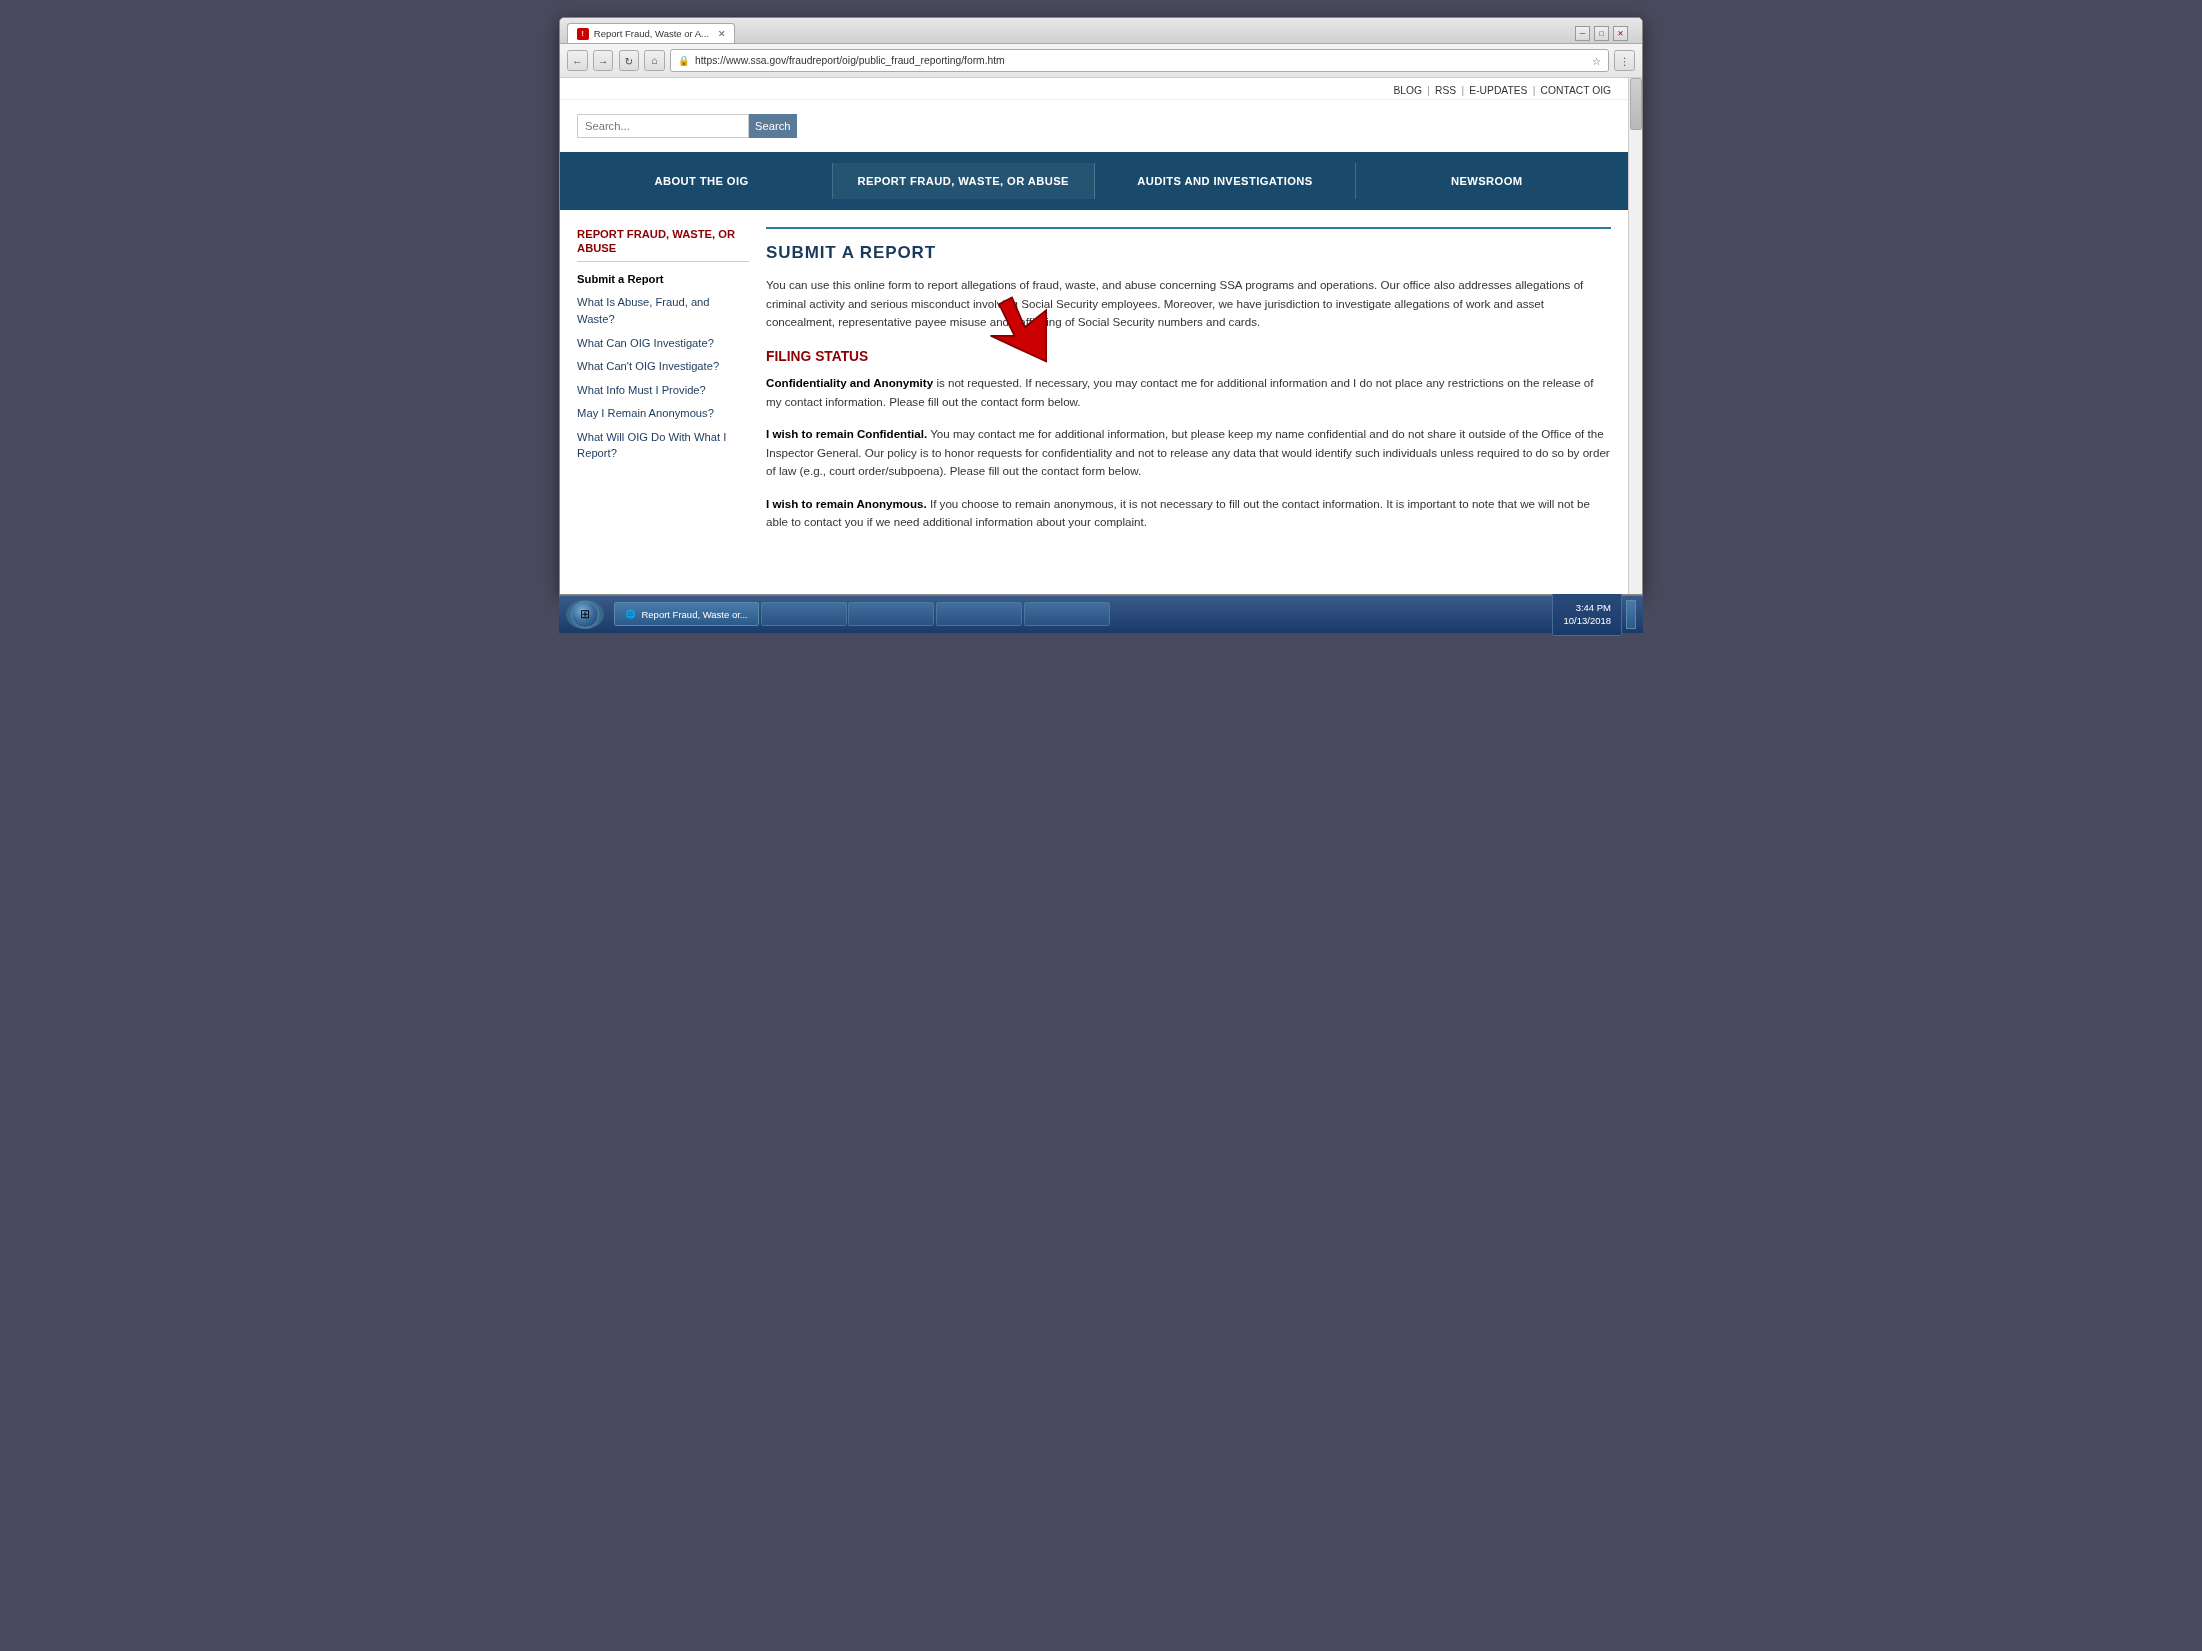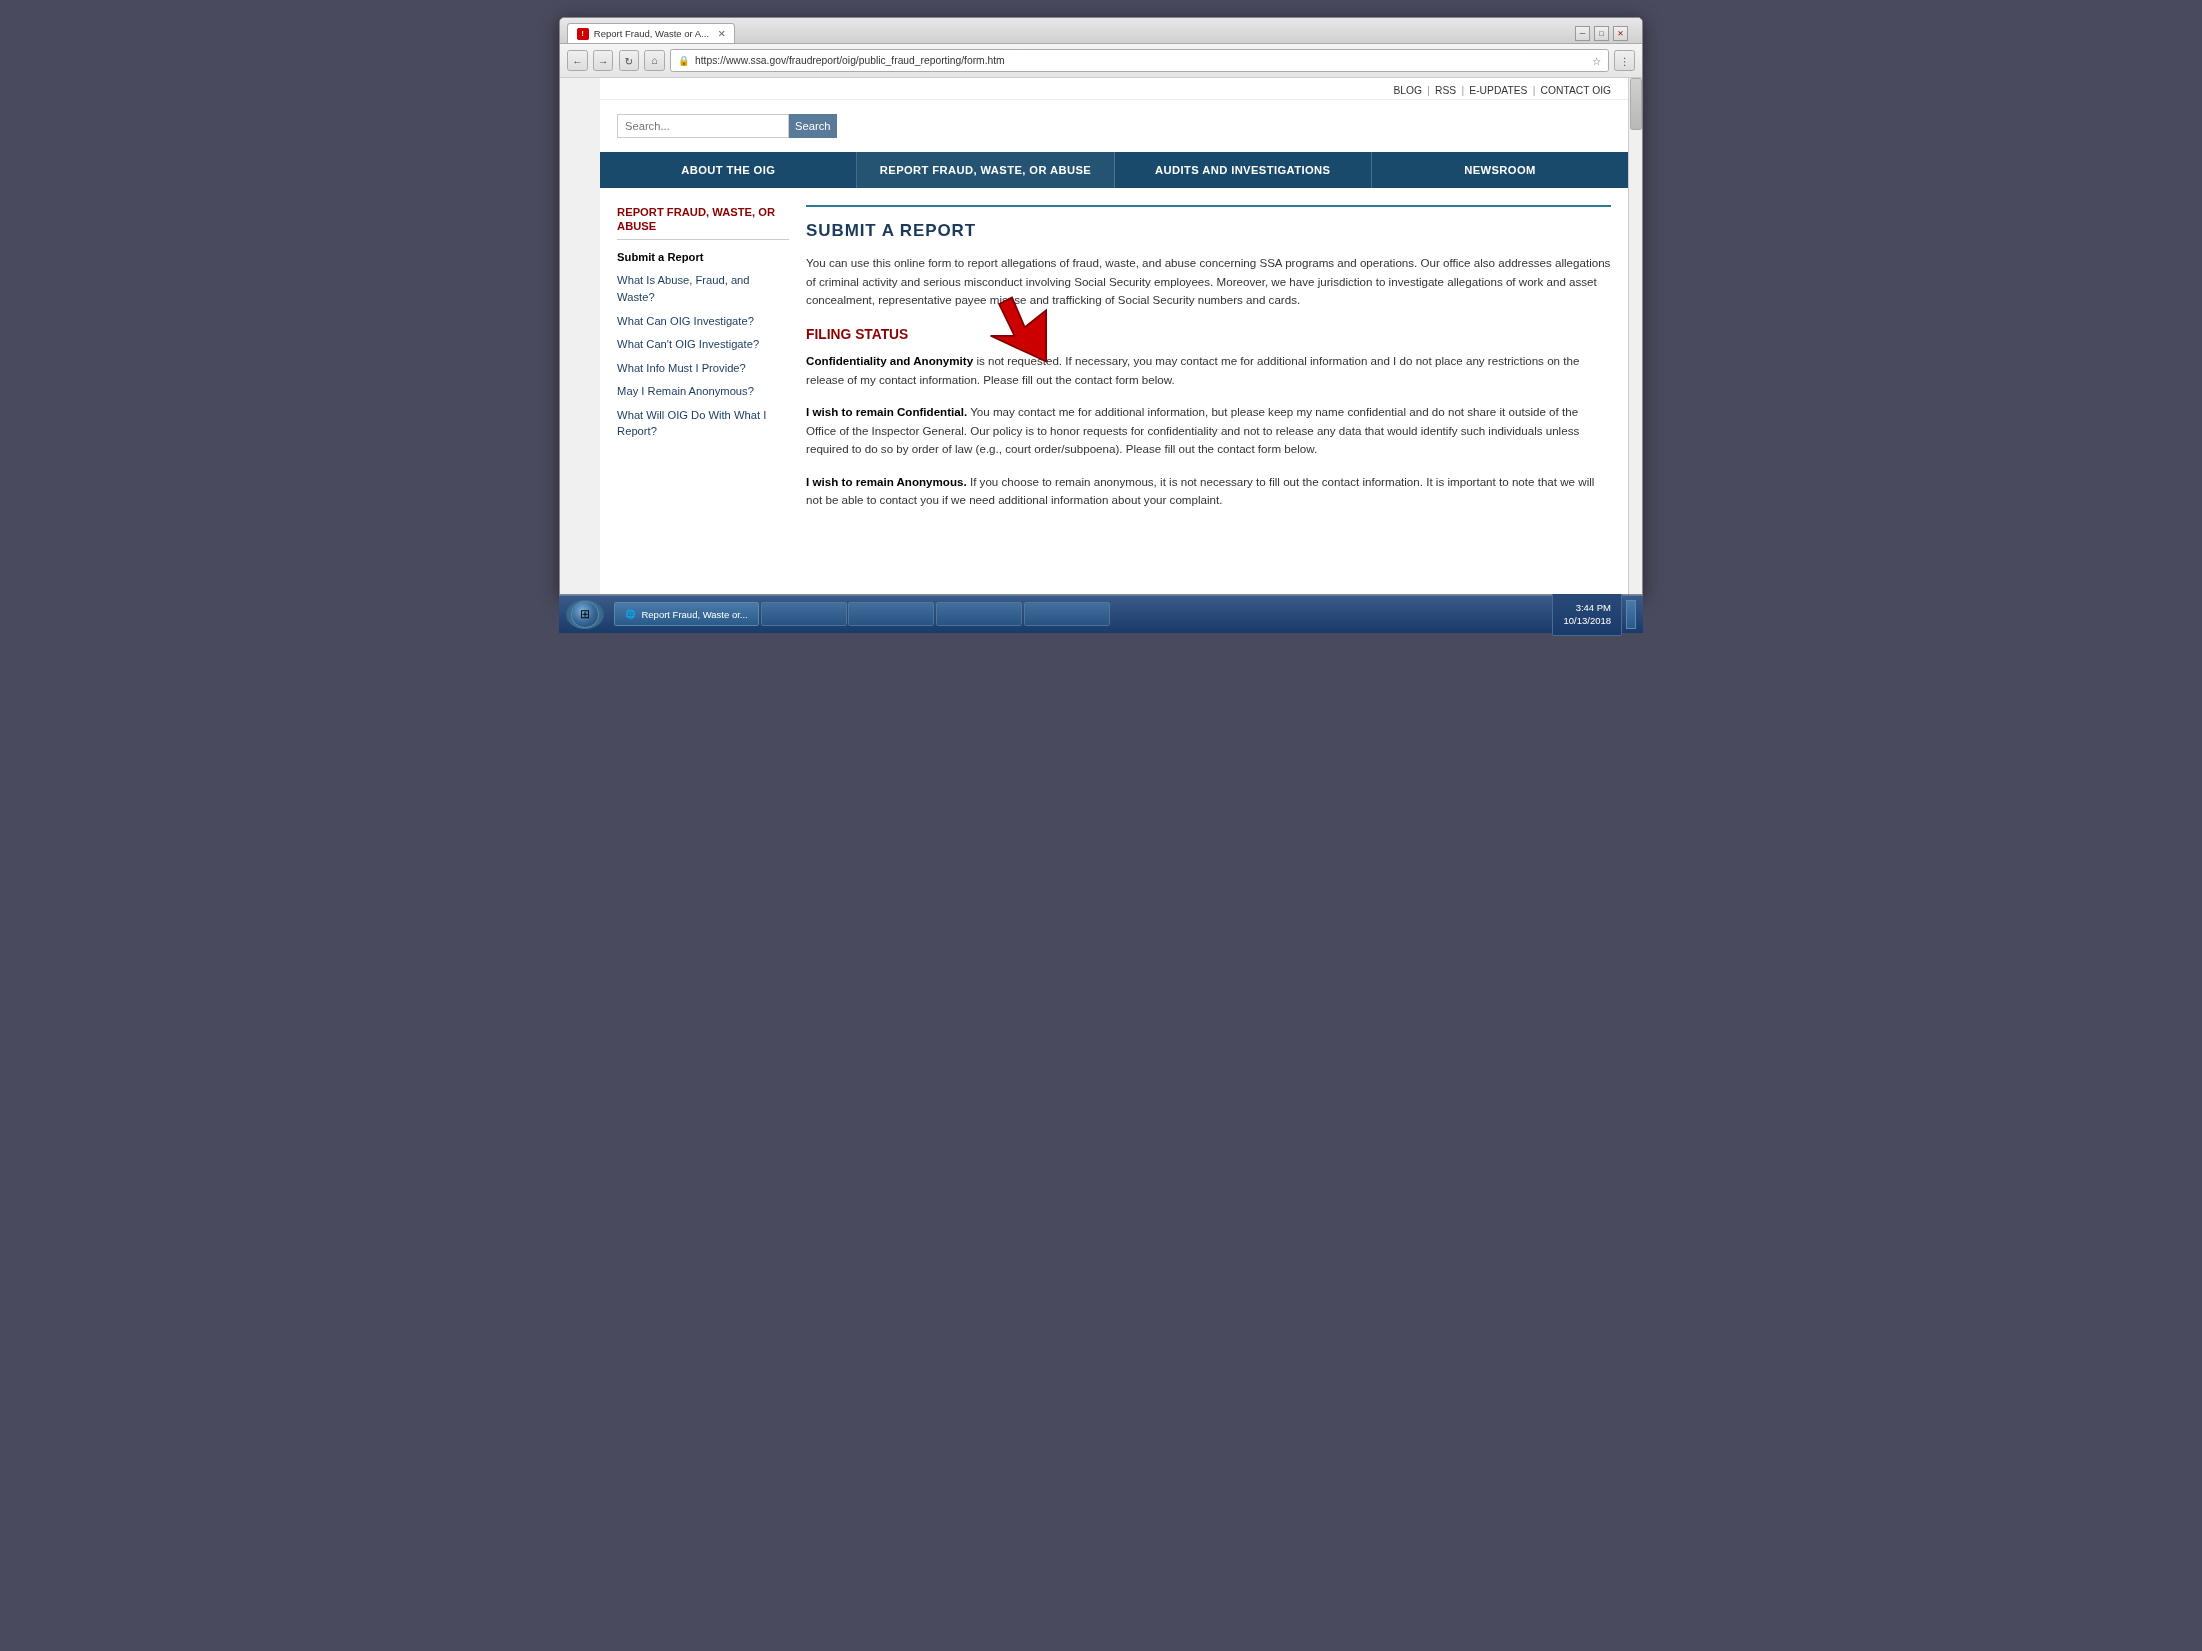--- a/index.html
+++ b/index.html
@@ -184,21 +184,20 @@
       background: linear-gradient(180deg, #d0d0d0, #b8b8b8);
       border: 0.9px solid #aaa;
       border-radius: 1.7px;
     }
 
     
     .website {
       background: white;
       min-height: 516px;
       padding-right: 13.8px;
-      margin-left: 40px;
     }
 
     .site-top-bar {
       display: flex;
       justify-content: flex-end;
       padding: 6.9px 17px 3.4px;
       font-size: 10.3px;
       color: #333;
       border-bottom: 0.9px solid #eee;
     }
@@ -287,21 +286,21 @@
       color: white;
       border: none;
       font-size: 11.2px;
       cursor: pointer;
     }
 
     
     .main-nav {
       background: #1a4a6b;
       display: flex;
-      padding: 0;
+      padding: 11px;
     }
 
     .nav-item {
       flex: 1;
       text-align: center;
       padding: 12px 6.9px;
       color: white;
       font-size: 11.2px;
       font-weight: bold;
       letter-spacing: 0.4px;

